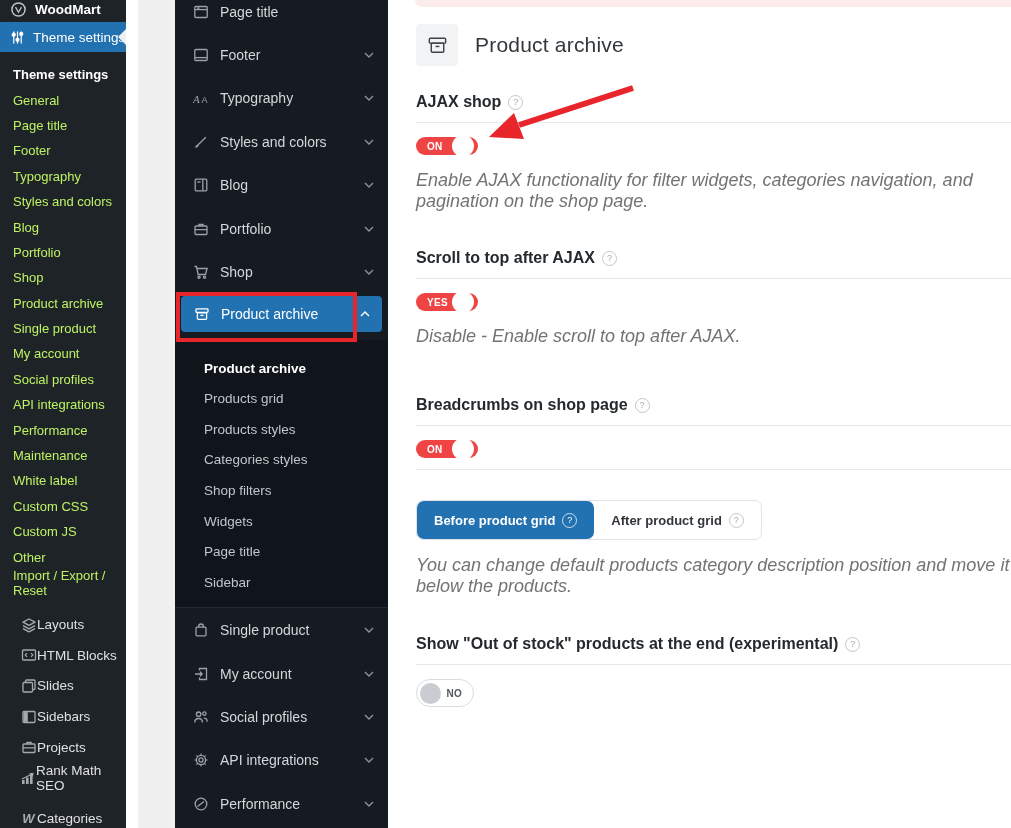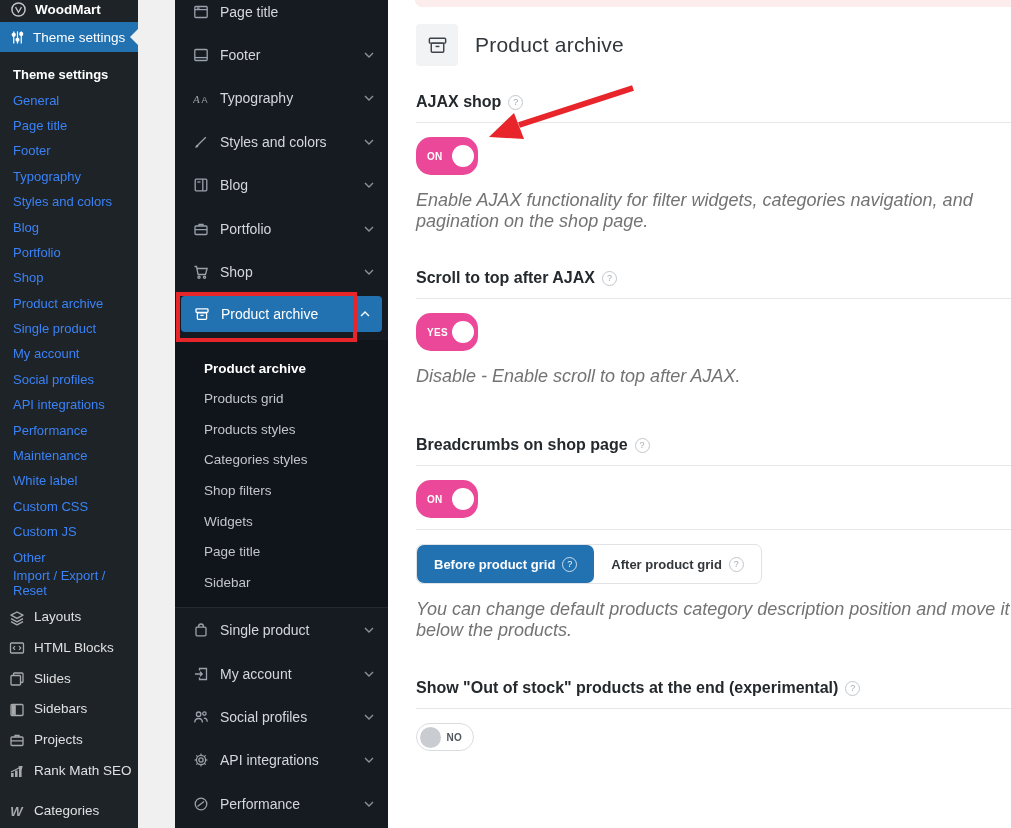--- a/index.html
+++ b/index.html
@@ -1,30 +1,30 @@
 <!DOCTYPE html>
 <html><head>
 <meta charset="utf-8">
 <style>
   * { margin:0; padding:0; box-sizing:border-box; }
   html,body { width:1011px; height:828px; overflow:hidden; }
   body { font-family:"Liberation Sans","DejaVu Sans",sans-serif; background:#fff; }
   #app { position:relative; width:1011px; height:828px; }
 
   
-  .admin-sidebar { position:absolute; left:0; top:0; width:138px; height:828px; background:#1d2327; color:#c3c4c7; }
+  .admin-sidebar { position:absolute; left:0; top:0; width:126px; height:828px; background:#1d2327; color:#c3c4c7; }
   .logo-row { height:26px; display:flex; align-items:center; gap:8px; padding:0 0 0 10px; color:#fff; font-size:13.5px; font-weight:600; margin-top:-4px; }
   .logo-row svg { flex:0 0 auto; }
   .ts-active { position:relative; height:30px; background:#2271b1; color:#fff; display:flex; align-items:center; gap:8px; padding-left:10px; font-size:13.5px; }
   .ts-active .wp-arrow { position:absolute; right:0; top:50%; transform:translateY(-50%); width:0; height:0; border-top:8px solid transparent; border-bottom:8px solid transparent; border-right:8px solid #f0f0f1; }
   .admin-sub { padding:10px 0 10px; }
-  .admin-sub .sub-item { height:25.4px; display:flex; align-items:center; padding-left:13px; font-size:13px; color:#3b82f6; cursor:pointer; }
+  .admin-sub .sub-item { height:25.4px; display:flex; align-items:center; padding-left:13px; font-size:13px; color:#bef264; cursor:pointer; }
   .admin-sub .sub-item.current { color:#fff; font-weight:700; }
   .admin-menu { padding-top:4px; }
-  .admin-menu .menu-item { height:30.7px; display:flex; align-items:flex-start; gap:9px; padding-left:8px; font-size:13.5px; color:#dfe0e1; cursor:pointer; }
+  .admin-menu .menu-item { height:30.7px; display:flex; align-items:center; padding-left:20px; font-size:13.5px; color:#dfe0e1; cursor:pointer; }
   .admin-menu .menu-item .mi { width:17px; height:17px; display:flex; align-items:center; justify-content:center; color:#a7aaad; }
   .admin-menu .spacer { height:10px; }
 
   
   .gap-col { position:absolute; left:138px; top:0; width:37px; height:828px; background:#f0f0f1; }
 
   
   .theme-sidebar { position:absolute; left:175px; top:0; width:213px; height:828px; background:#161b22; color:#d4d7db; }
   .tnav { height:43.4px; display:flex; align-items:center; gap:11px; padding:0 14px 0 17px; font-size:14px; cursor:pointer; }
   .tnav:first-child { margin-top:-10px; }
@@ -45,28 +45,28 @@
   .page-header { margin-top:24px; display:flex; align-items:center; gap:17px; }
   .page-header .hicon { width:42px; height:42px; background:#f2f3f4; border-radius:4px; display:flex; align-items:center; justify-content:center; color:#3c434a; }
   .page-header h1 { font-size:21px; font-weight:500; color:#32373c; letter-spacing:.2px; }
 
   .opt-label { display:flex; align-items:center; gap:7px; font-size:16px; font-weight:700; color:#24292d; }
   .help { width:15px; height:15px; border:1px solid #c3c7cb; border-radius:50%; color:#a6abb0; font-size:9px; display:inline-flex; align-items:center; justify-content:center; font-weight:400; }
   .help::after { content:"?"; }
   .divider { height:1px; background:#e5e7e9; margin-top:11px; }
   .desc { font-style:italic; font-size:18px; color:#737373; margin-top:15px; }
 
-  .toggle { position:relative; width:62px; height:38px; border-radius:15px; background:#ec4899; display:flex; align-items:center; cursor:pointer; margin-top:14px; }
+  .toggle { position:relative; width:62px; height:18px; border-radius:15px; background:#ef4444; display:flex; align-items:center; cursor:pointer; margin-top:14px; }
   .toggle .t-label { color:#fff; font-size:10px; font-weight:700; margin-left:11px; letter-spacing:.3px; }
   .toggle .knob { position:absolute; right:4px; width:22px; height:22px; border-radius:50%; background:#fff; }
   .toggle.off { width:58px; height:28px; background:#fff; border:1px solid #d9dcdf; }
   .toggle.off .t-label { position:absolute; right:11px; margin-left:0; color:#50575e; }
   .toggle.off .knob { left:3px; right:auto; width:21px; height:21px; background:#c9cdd1; }
 
-  .seg-group { display:inline-flex; margin-top:14px; border:1px solid #e0e2e5; border-radius:7px; background:#fff; align-items:stretch; }
+  .seg-group { display:inline-flex; margin-top:30px; border:1px solid #e0e2e5; border-radius:7px; background:#fff; align-items:stretch; }
   .seg { display:flex; align-items:center; gap:7px; padding:0 17px; height:38px; font-size:13px; font-weight:700; color:#32373c; cursor:pointer; border-radius:7px; }
   .seg.selected { background:#2271b1; color:#fff; }
   .seg.selected .help { border-color:rgba(255,255,255,.75); color:#fff; }
 
   
   .anno-rect { position:absolute; left:176px; top:292px; width:181px; height:50px; border:4px solid #e8252a; z-index:6; pointer-events:none; }
   .anno-arrow { position:absolute; left:388px; top:0; z-index:6; pointer-events:none; }
 
   svg { display:block; }
 </style>

